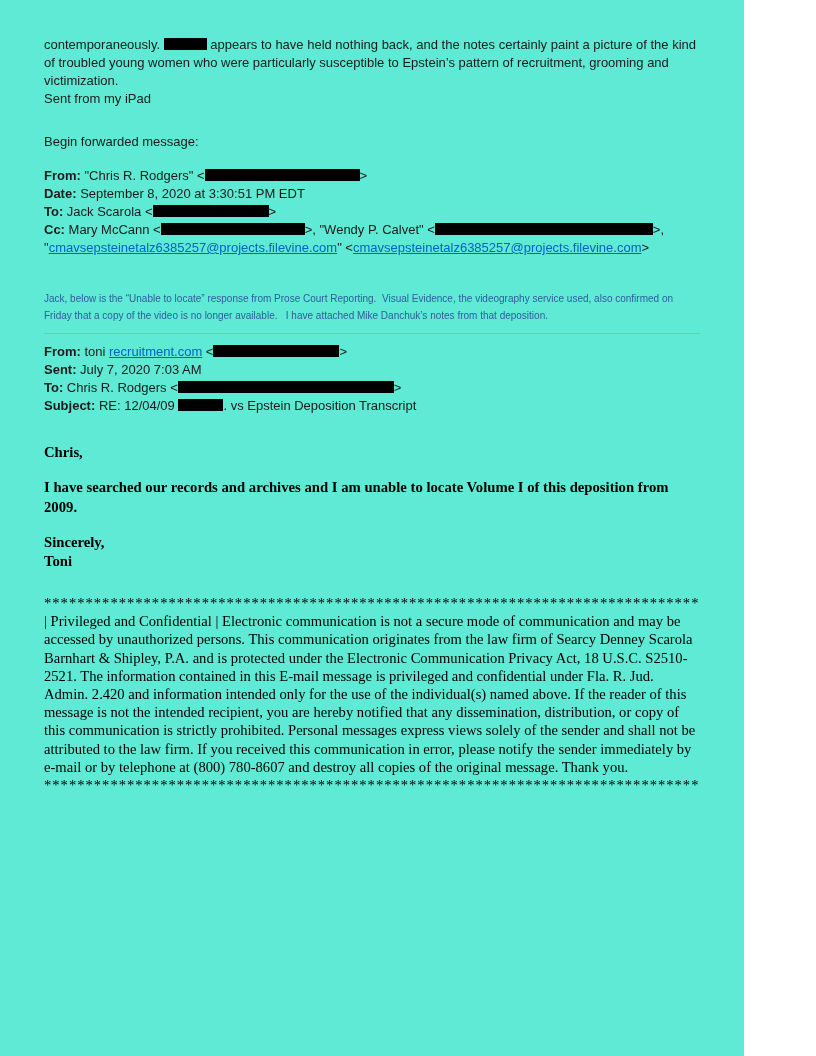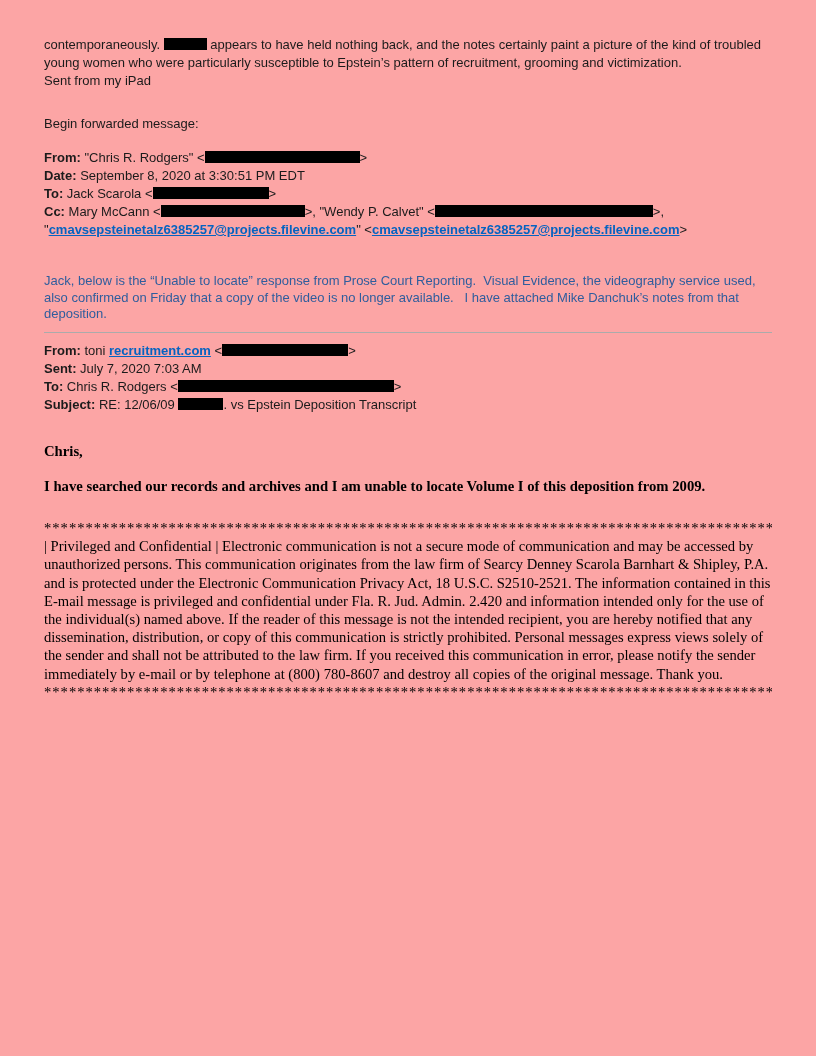--- a/index.html
+++ b/index.html
@@ -1,22 +1,22 @@
 <!DOCTYPE html>
 <html><head>
 <meta charset="utf-8">
 <style>
   * { margin: 0; padding: 0; box-sizing: border-box; }
   html, body { background: #ffffff; }
   body { width: 816px; min-height: 1056px; margin: 0 auto; }
   .page {
     position: relative;
-    width: 816px; min-height: 1056px;
+    width: 744px; min-height: 1056px;
     padding: 36px 44px 40px 44px;
-    background: #fca5a5;
+    background: #5eead4;
     overflow: hidden;
   }
   
   .sans { font-family: "Liberation Sans", sans-serif; font-size: 13px; line-height: 18px; color: #1b1b1b; }
   .ln { white-space: pre-wrap; }
   .b { font-weight: bold; }
   .intro { margin: 0; }
   .sent-from { }
   .begin-fwd { margin-top: 25px; }
   .fwd-header { margin-top: 16px; }
@@ -29,26 +29,26 @@
   .bar-intro { width: 43px; }
   .bar-from1 { width: 155px; }
   .bar-to1 { width: 116px; }
   .bar-cc1 { width: 144px; }
   .bar-cc2 { width: 218px; }
   .bar-subj1 { width: 45px; }
   .bar-from2 { width: 126px; }
   .bar-to2 { width: 216px; }
   .bar-subj2 { width: 45px; }
   
-  a.link { color: #0563C1; text-decoration: underline; cursor: pointer; font-weight: bold; }
+  a.link { color: #0563C1; text-decoration: underline; cursor: pointer; }
   
   .reply-note {
     margin-top: 34px;
     font-family: "Liberation Sans", sans-serif;
-    font-size: 13px; line-height: 16.5px;
+    font-size: 10px; line-height: 16.5px;
     color: #2F5D9D;
     white-space: pre-wrap;
   }
   .divider { border: none; border-top: 1px solid #ABABAB; height: 0; margin: 9px 0 0 0; }
   .orig-header { margin-top: 9px; }
   
   .serif { font-family: "Liberation Serif", serif; color: #000; }
   .salutation { margin-top: 28px; font-size: 14.7px; line-height: 19px; font-weight: bold; }
   .message { margin-top: 16px; font-size: 14.7px; line-height: 19.5px; font-weight: bold; max-width: 720px; }
   .closing { margin-top: 16px; font-size: 14.7px; line-height: 19px; font-weight: bold; }
@@ -77,26 +77,27 @@
   </div>
 
   <p class="reply-note">Jack, below is the “Unable to locate” response from Prose Court Reporting.  Visual Evidence, the videography service used, also confirmed on Friday that a copy of the video is no longer available.   I have attached Mike Danchuk’s notes from that deposition.</p>
 
   <hr class="divider">
 
   <div class="sans orig-header">
     <p class="ln"><span class="b">From:</span><span> toni </span><a class="link">recruitment.com</a><span> &lt;</span><span class="bar bar-from2"></span><span>&gt;</span></p>
     <p class="ln"><span class="b">Sent:</span><span> July 7, 2020 7:03 AM</span></p>
     <p class="ln"><span class="b">To:</span><span> Chris R. Rodgers &lt;</span><span class="bar bar-to2"></span><span>&gt;</span></p>
-    <p class="ln"><span class="b">Subject:</span><span> RE: 12/06/09 </span><span class="bar bar-subj2"></span><span>. vs Epstein Deposition Transcript</span></p>
+    <p class="ln"><span class="b">Subject:</span><span> RE: 12/04/09 </span><span class="bar bar-subj2"></span><span>. vs Epstein Deposition Transcript</span></p>
   </div>
 
   <div class="serif">
     <p class="salutation">Chris,</p>
     <p class="message">I have searched our records and archives and I am unable to locate Volume I of this deposition from 2009.</p>
+    <p class="closing"><span>Sincerely,</span><br><span>Toni</span></p>
   </div>
 
   <div class="disclaimer">
     <div class="stars">****************************************************************************************************</div>
     <div class="disclaimer-text">| Privileged and Confidential | Electronic communication is not a secure mode of communication and may be accessed by unauthorized persons. This communication originates from the law firm of Searcy Denney Scarola Barnhart &amp; Shipley, P.A. and is protected under the Electronic Communication Privacy Act, 18 U.S.C. S2510-2521. The information contained in this E-mail message is privileged and confidential under Fla. R. Jud. Admin. 2.420 and information intended only for the use of the individual(s) named above. If the reader of this message is not the intended recipient, you are hereby notified that any dissemination, distribution, or copy of this communication is strictly prohibited. Personal messages express views solely of the sender and shall not be attributed to the law firm. If you received this communication in error, please notify the sender immediately by e-mail or by telephone at (800) 780-8607 and destroy all copies of the original message. Thank you.</div>
     <div class="stars">****************************************************************************************************</div>
   </div>
 
 </div>
 

